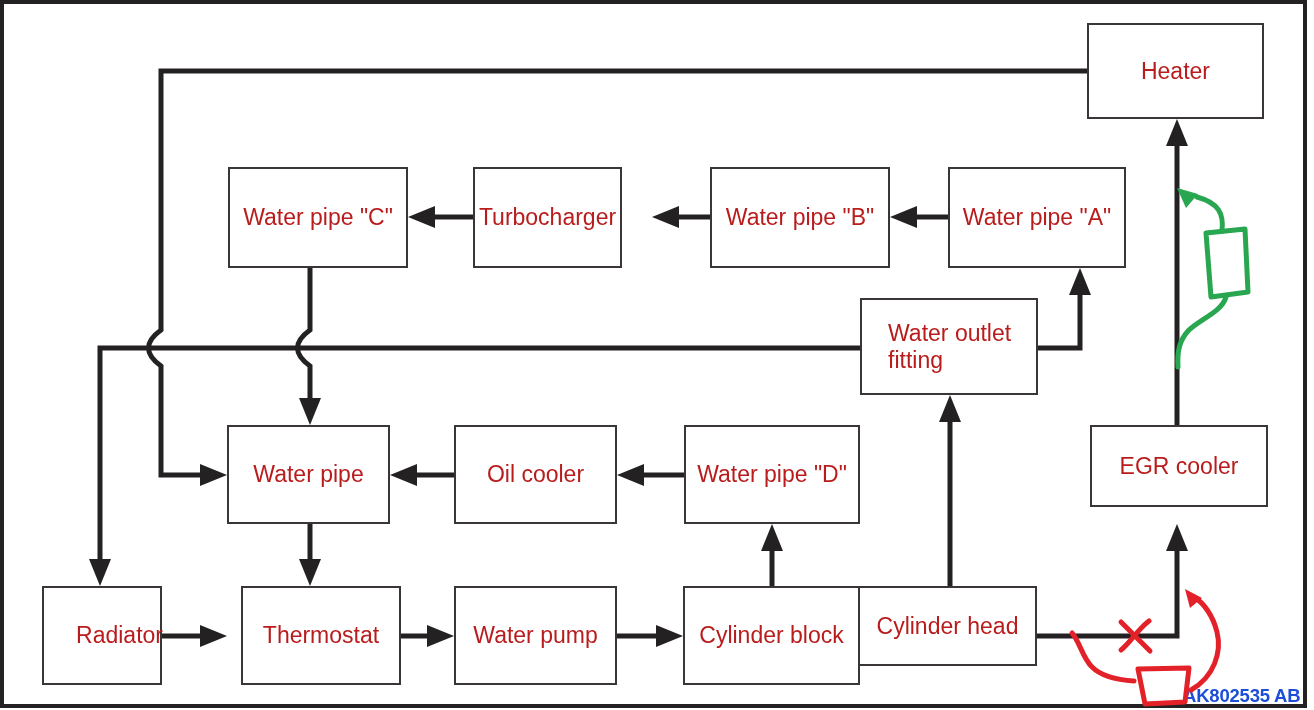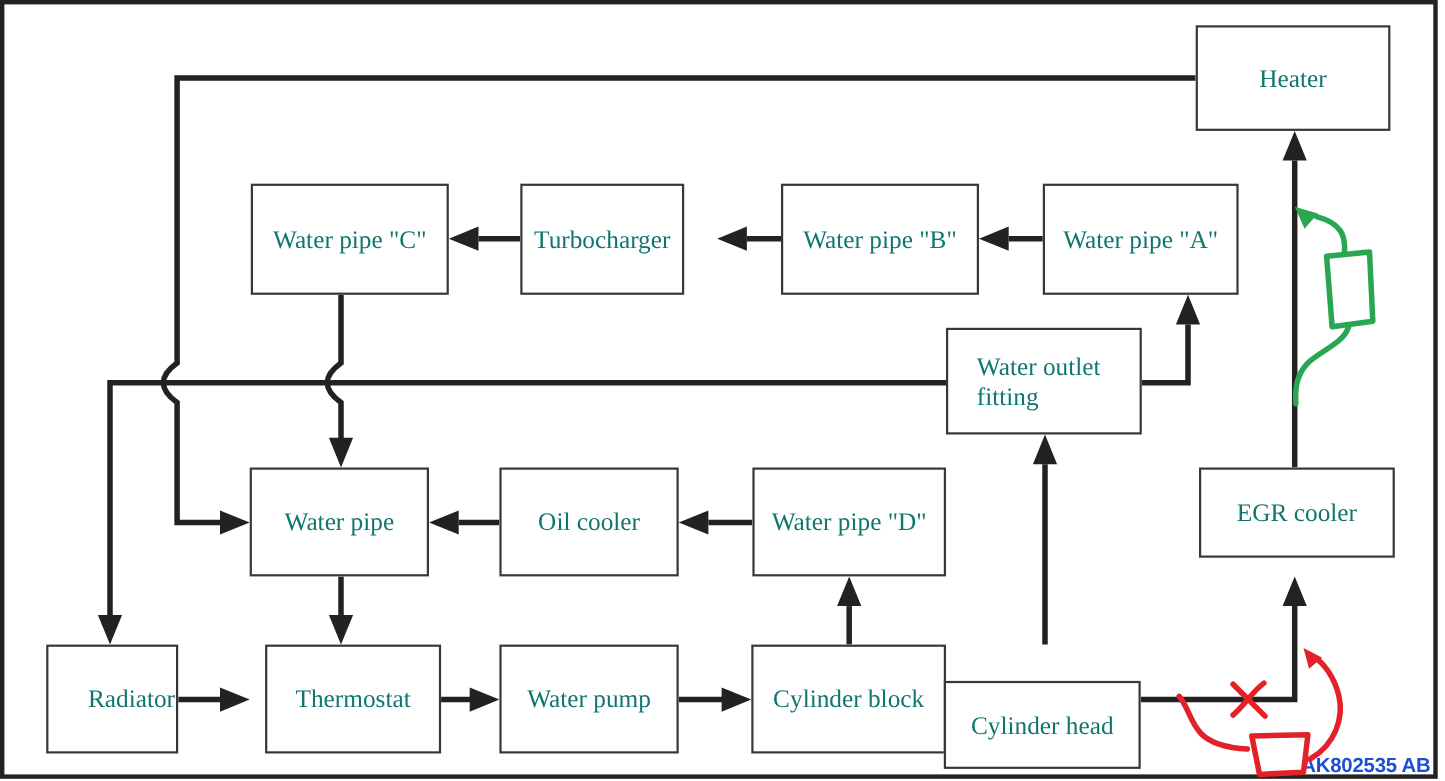--- a/index.html
+++ b/index.html
@@ -1,21 +1,21 @@
 <!DOCTYPE html>
 <html><head>
 <meta charset="utf-8">
 <style>
   html,body{margin:0;padding:0;background:#fff;}
   .stage{position:relative;width:1314px;height:710px;background:#fff;overflow:hidden;
          font-family:"Liberation Sans", sans-serif;}
   .layer{position:absolute;left:0;top:0;width:1314px;height:710px;}
   .node{position:absolute;box-sizing:border-box;border:2px solid #3a3637;background:#fff;
         display:flex;align-items:center;justify-content:center;
-        font-size:23px;color:#0f766e;line-height:27px;text-align:center;font-family:Liberation Serif, serif;}
+        font-size:23px;color:#b91c1c;line-height:27px;text-align:center;}
   .node.align-left{justify-content:flex-start;text-align:left;padding-left:26px;
                    white-space:pre-line;}
   .watermark{position:absolute;left:1183px;top:685px;font-size:18.5px;font-weight:bold;
              color:#1d4ed8;letter-spacing:-0.2px;white-space:nowrap;}
   svg{display:block;}
 </style>
 </head>
 <body>
 
 <div class="stage">
@@ -100,21 +100,21 @@
     </div>
   <div class="node" style="left:241px;top:586px;width:160px;height:99px;">
     <span>Thermostat</span>
     </div>
   <div class="node" style="left:454px;top:586px;width:163px;height:99px;">
     <span>Water pump</span>
     </div>
   <div class="node" style="left:683px;top:586px;width:177px;height:99px;">
     <span>Cylinder block</span>
     </div>
-  <div class="node" style="left:858px;top:619px;width:179px;height:80px;">
+  <div class="node" style="left:858px;top:586px;width:179px;height:80px;">
     <span>Cylinder head</span>
     </div>
 
   <div class="watermark">AK802535 AB</div>
 
   <svg class="layer" width="1314" height="710" viewBox="0 0 1314 710" style="pointer-events:none;">
     <g stroke="#29a650" stroke-width="5" fill="none" stroke-linecap="round" stroke-linejoin="round">
       <path d="M1206,233 L1245,229 L1248,292 L1211,297 Z"></path>
       <path d="M1222,231 C1224,214 1219,203 1197,197"></path>
       <path d="M1226,297 C1222,312 1198,320 1188,331 C1180,340 1177,350 1178,367"></path>

